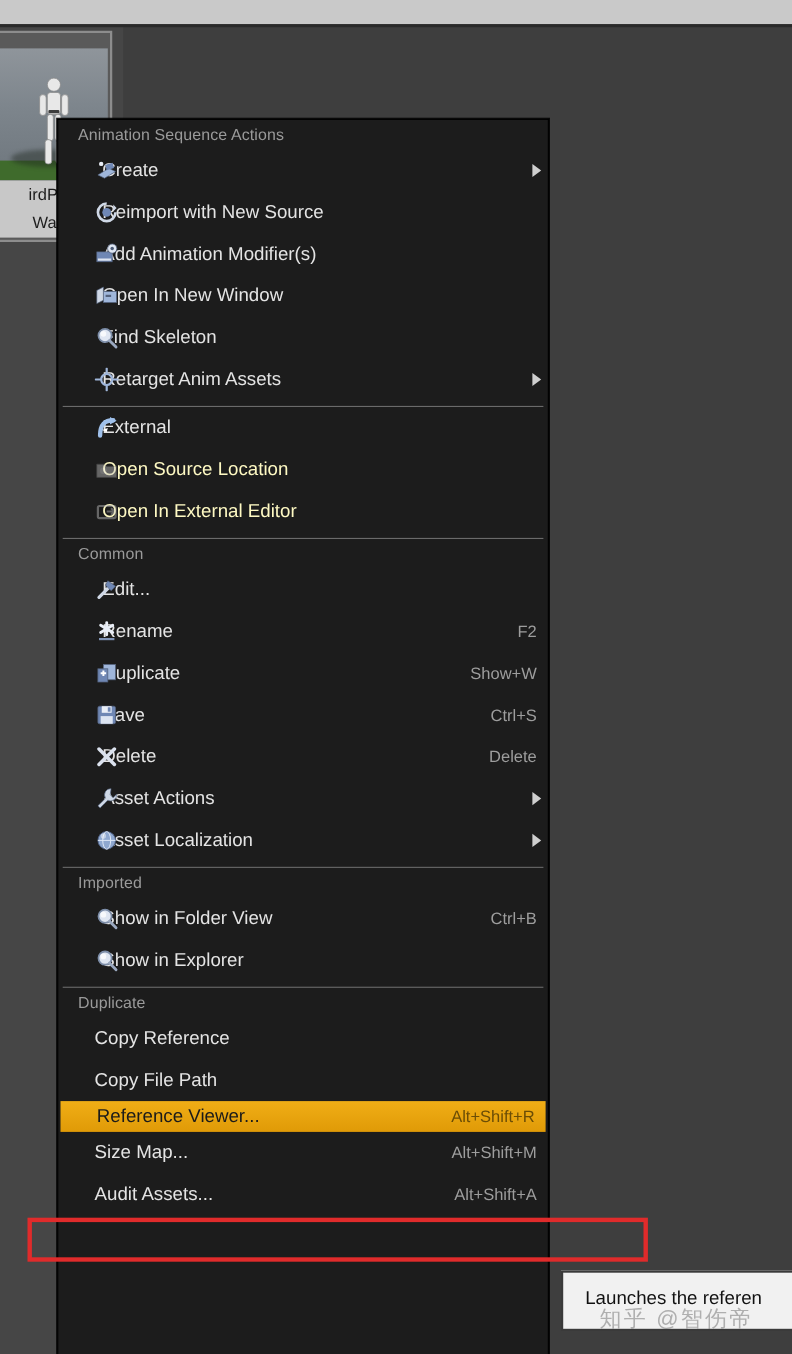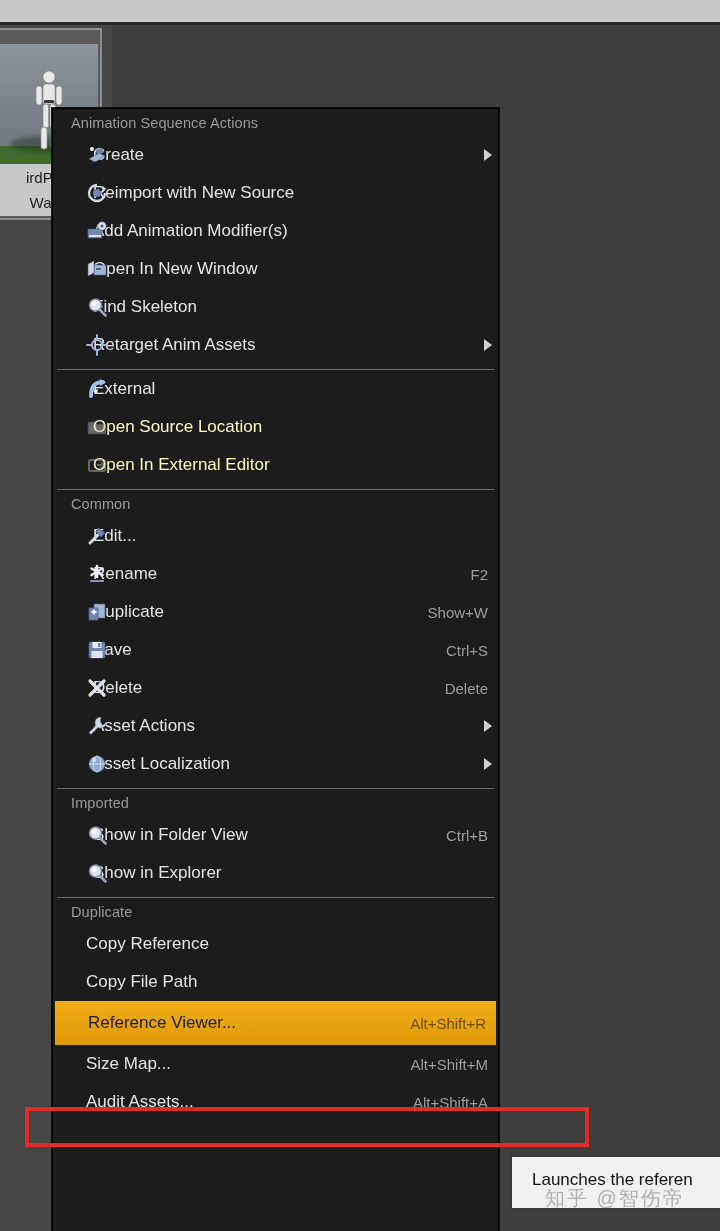--- a/index.html
+++ b/index.html
@@ -134,21 +134,21 @@
     border-left: 8px solid #cfcfcf;
     border-top: 6px solid transparent;
     border-bottom: 6px solid transparent;
   }
 
   
   .menu-row.highlight {
     background: linear-gradient(#f0ae16, #e09a07);
     color: #1a1a1a;
     margin: 0 2px;
-    height: 44px;
+    height: 28px;
   }
   .menu-row.highlight .shortcut { color: #6b4d06; }
 
   
   .annot-box {
     position: absolute;
     left: 25px; top: 1107px;
     width: 564px; height: 40px;
     border: 4px solid #e02b2b;
     pointer-events: none;

